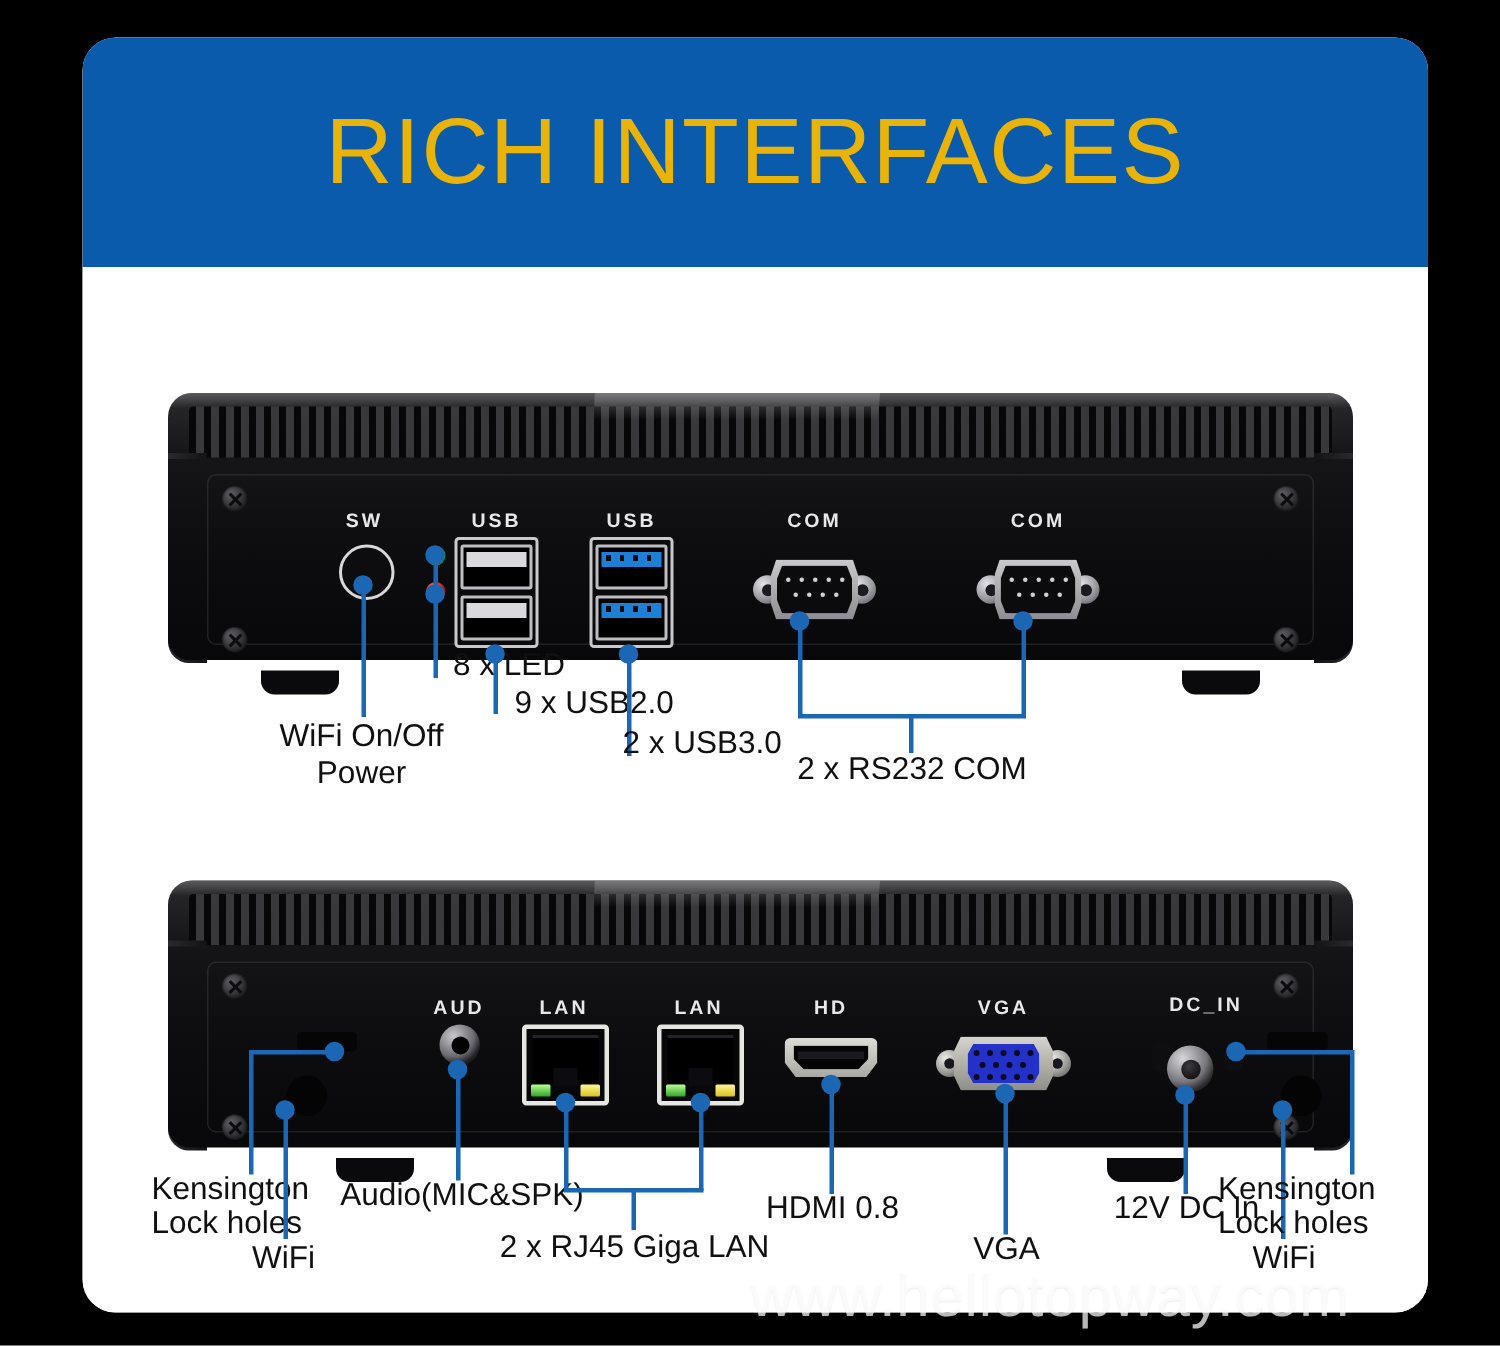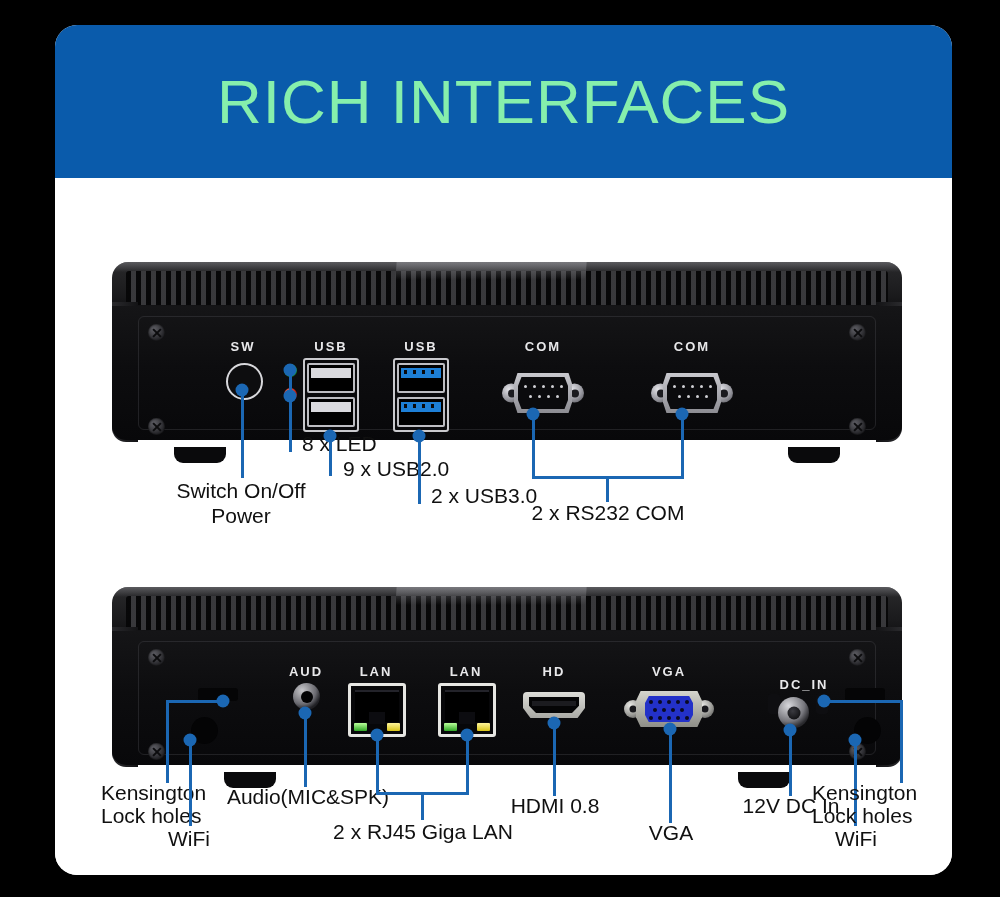--- a/index.html
+++ b/index.html
@@ -16,21 +16,21 @@
     position:absolute;left:55px;top:25px;width:897px;height:850px;
     border-radius:22px;overflow:hidden;background:#fff;
   }
   .banner{
     position:absolute;left:0;top:0;width:100%;height:153px;
     background:#0a5bab;
   }
   .banner-title{
     position:absolute;left:0;top:0;width:100%;height:153px;
     display:flex;align-items:center;justify-content:center;
-    color:#86efac;font-size:62px;font-weight:400;letter-spacing:1px;
+    color:#eab308;font-size:62px;font-weight:400;letter-spacing:1px;
     font-family:"Liberation Sans", sans-serif;
     white-space:nowrap;
   }
   .body-area{
     position:absolute;left:0;top:153px;width:100%;height:697px;background:#fff;
   }
 
   
   .device{position:absolute;}
   .chassis{position:absolute;left:0;top:0;width:100%;height:100%;}
@@ -369,35 +369,35 @@
               <i style="left:14px;top:12px"></i>
               <i style="left:23px;top:12px"></i>
               <i style="left:32px;top:12px"></i>
           </div>
         </div>
       </div>
 
       <div>
         <div class="cdot" style="left:187px;top:212px;"></div>
         <div class="cline v" style="left:186px;top:212px;height:88px;"></div>
-        <div class="ctext center" style="left:186px;top:300px;">Switch On/Off</div>
+        <div class="ctext center" style="left:186px;top:300px;">WiFi On/Off</div>
         <div class="ctext center" style="left:186px;top:325px;">Power</div>
 
         <div class="cdot" style="left:235px;top:192px;"></div>
         <div class="cdot" style="left:235px;top:218px;"></div>
         <div class="cline v" style="left:234px;top:192px;height:82px;"></div>
         <div class="ctext" style="left:247px;top:253px;">8 x LED</div>
 
         <div class="cdot" style="left:275px;top:258px;"></div>
         <div class="cline v" style="left:274px;top:258px;height:40px;"></div>
         <div class="ctext" style="left:288px;top:278px;">9 x USB2.0</div>
 
         <div class="cdot" style="left:364px;top:258px;"></div>
         <div class="cline v" style="left:363px;top:258px;height:68px;"></div>
-        <div class="ctext" style="left:376px;top:305px;">2 x USB3.0</div>
+        <div class="ctext" style="left:360px;top:305px;">2 x USB3.0</div>
 
         <div class="cdot" style="left:478px;top:236px;"></div>
         <div class="cdot" style="left:627px;top:236px;"></div>
         <div class="cline v" style="left:477px;top:236px;height:64px;"></div>
         <div class="cline v" style="left:626px;top:236px;height:64px;"></div>
         <div class="cline h" style="left:477px;top:298px;width:152px;"></div>
         <div class="cline v" style="left:551px;top:298px;height:26px;"></div>
         <div class="ctext center" style="left:553px;top:322px;">2 x RS232 COM</div>
       </div>
 
@@ -419,21 +419,21 @@
           <div class="screw" style="right:36px;top:156px;"></div>
           <div class="foot" style="left:112px;"></div>
           <div class="foot" style="right:112px;"></div>
         </div>
 
         <div class="plabel" style="left:194px;top:77px;">AUD</div>
         <div class="plabel" style="left:264px;top:77px;">LAN</div>
         <div class="plabel" style="left:354px;top:77px;">LAN</div>
         <div class="plabel" style="left:442px;top:77px;">HD</div>
         <div class="plabel" style="left:557px;top:77px;">VGA</div>
-        <div class="plabel" style="left:676px;top:90px;padding-left:32px;">DC_IN</div>
+        <div class="plabel" style="left:676px;top:75px;padding-left:32px;">DC_IN</div>
 
         <div class="kslot" style="left:86px;top:101px;"></div>
         <div class="wifi-hole" style="left:79px;top:130px;"></div>
 
         <div class="aud" style="left:181px;top:96px;"></div>
 
         <div class="rj45" style="left:236px;top:96px;">
           <div class="rj45-mouth"></div>
             <div class="rj45-tab"></div>
           <div class="rj45-led g"></div>
@@ -525,14 +525,15 @@
         <div class="cdot" style="left:769px;top:523px;"></div>
         <div class="cline h" style="left:769px;top:522px;width:78px;"></div>
         <div class="cline v" style="left:845px;top:522px;height:83px;"></div>
         <div class="ctext" style="left:757px;top:602px;">Kensington</div>
         <div class="ctext" style="left:757px;top:625px;">Lock holes</div>
       </div>
 
     </div>
   </div>
 
+  <div class="watermark">www.hellotopway.com</div>
 
 </div>
 
 </body></html>

